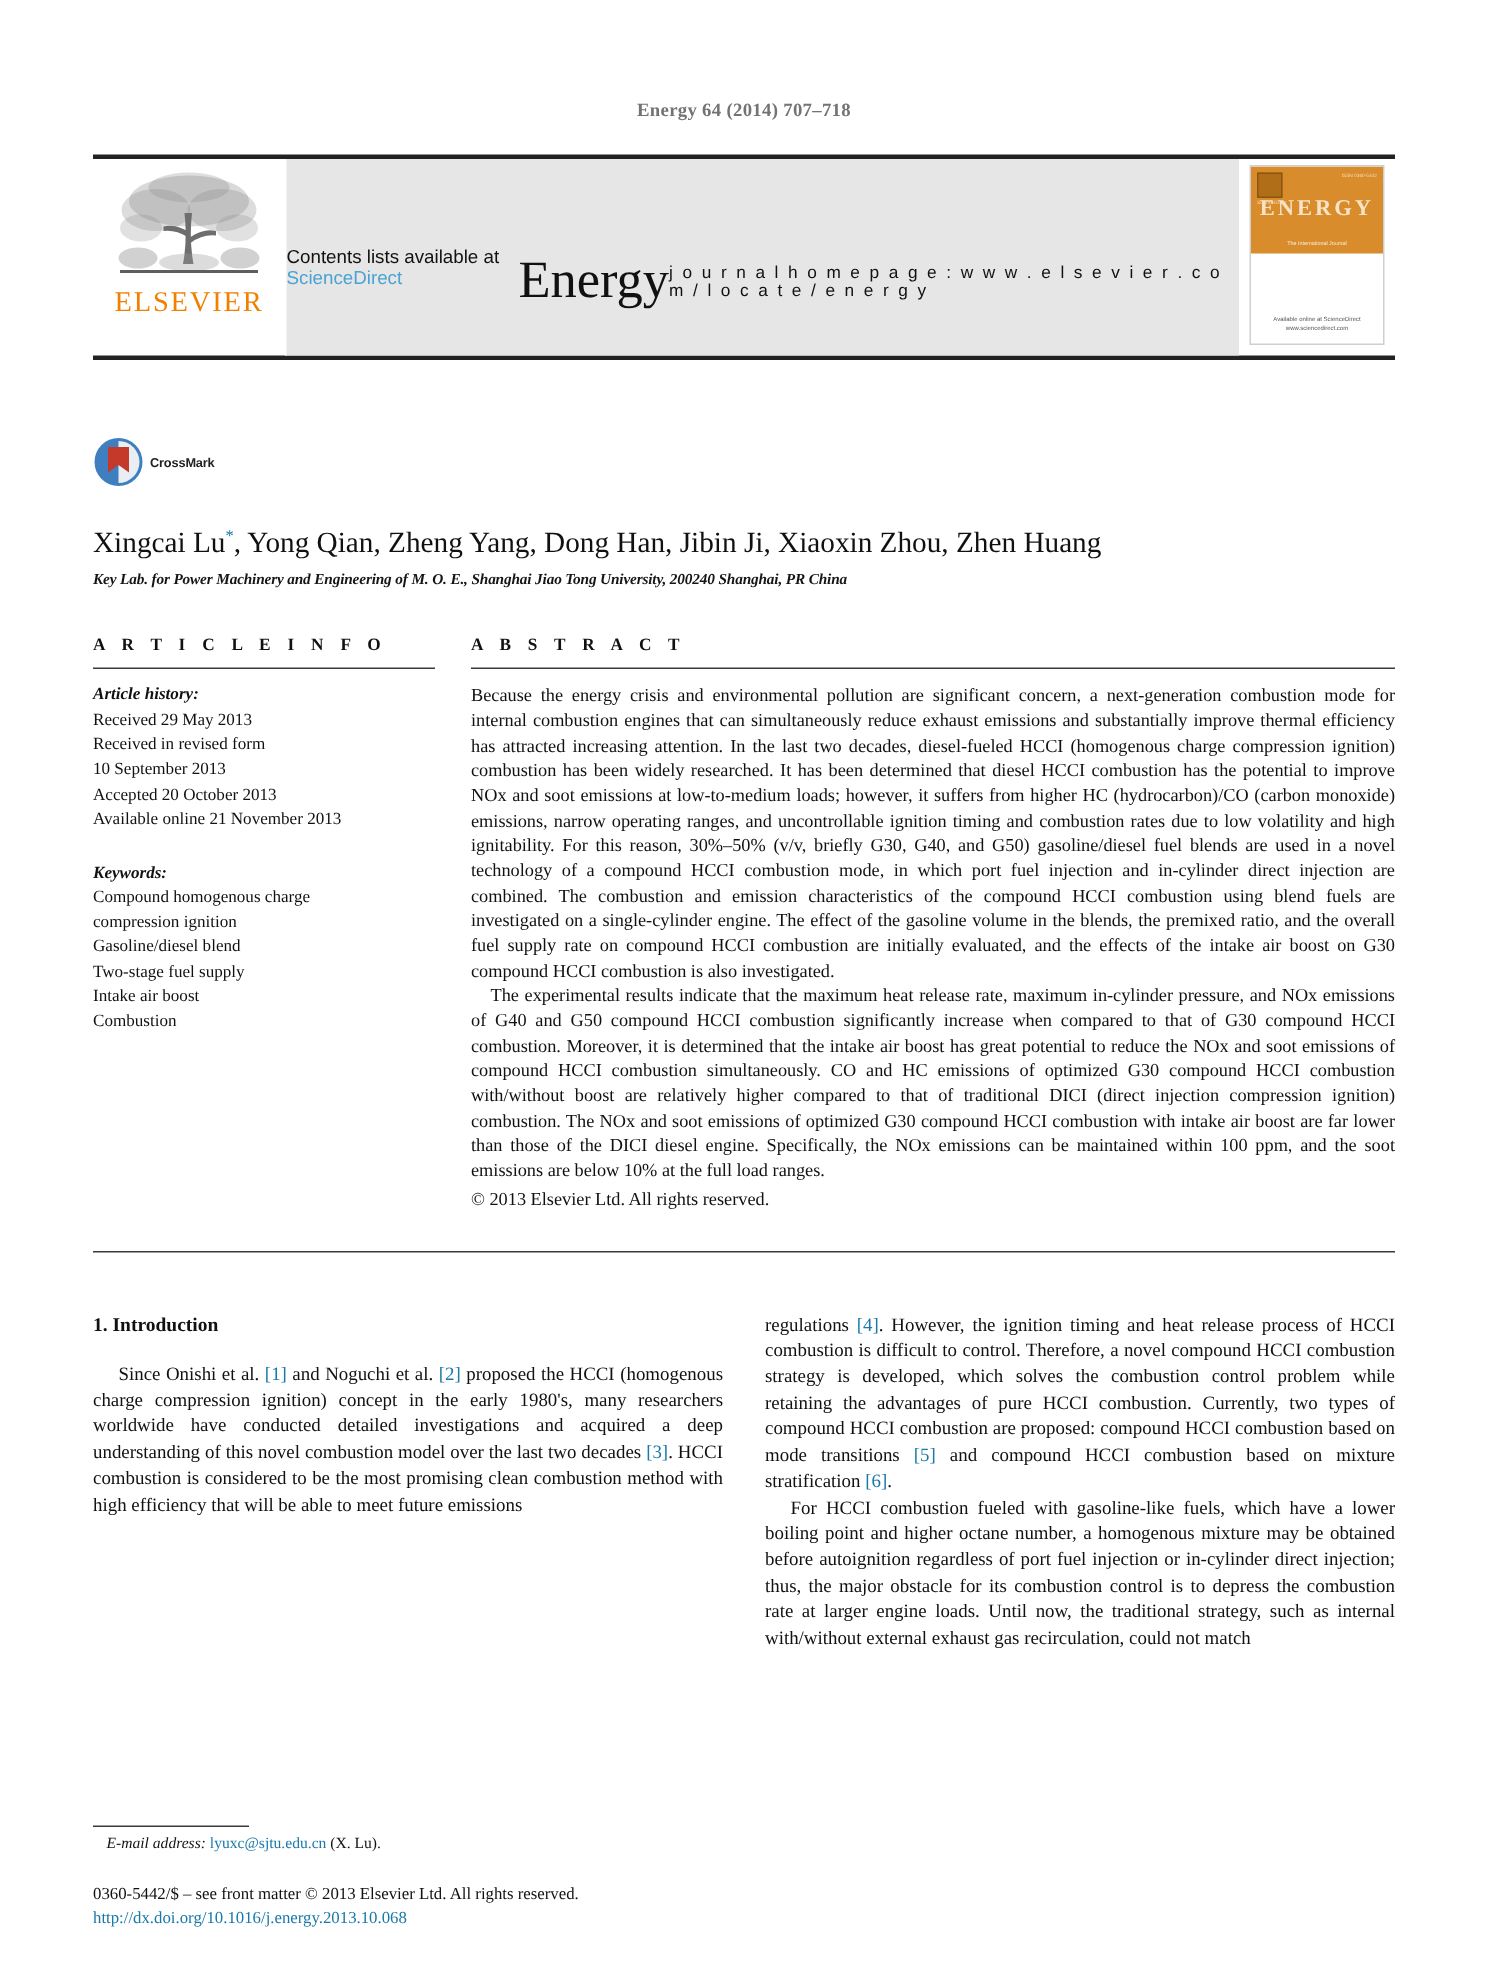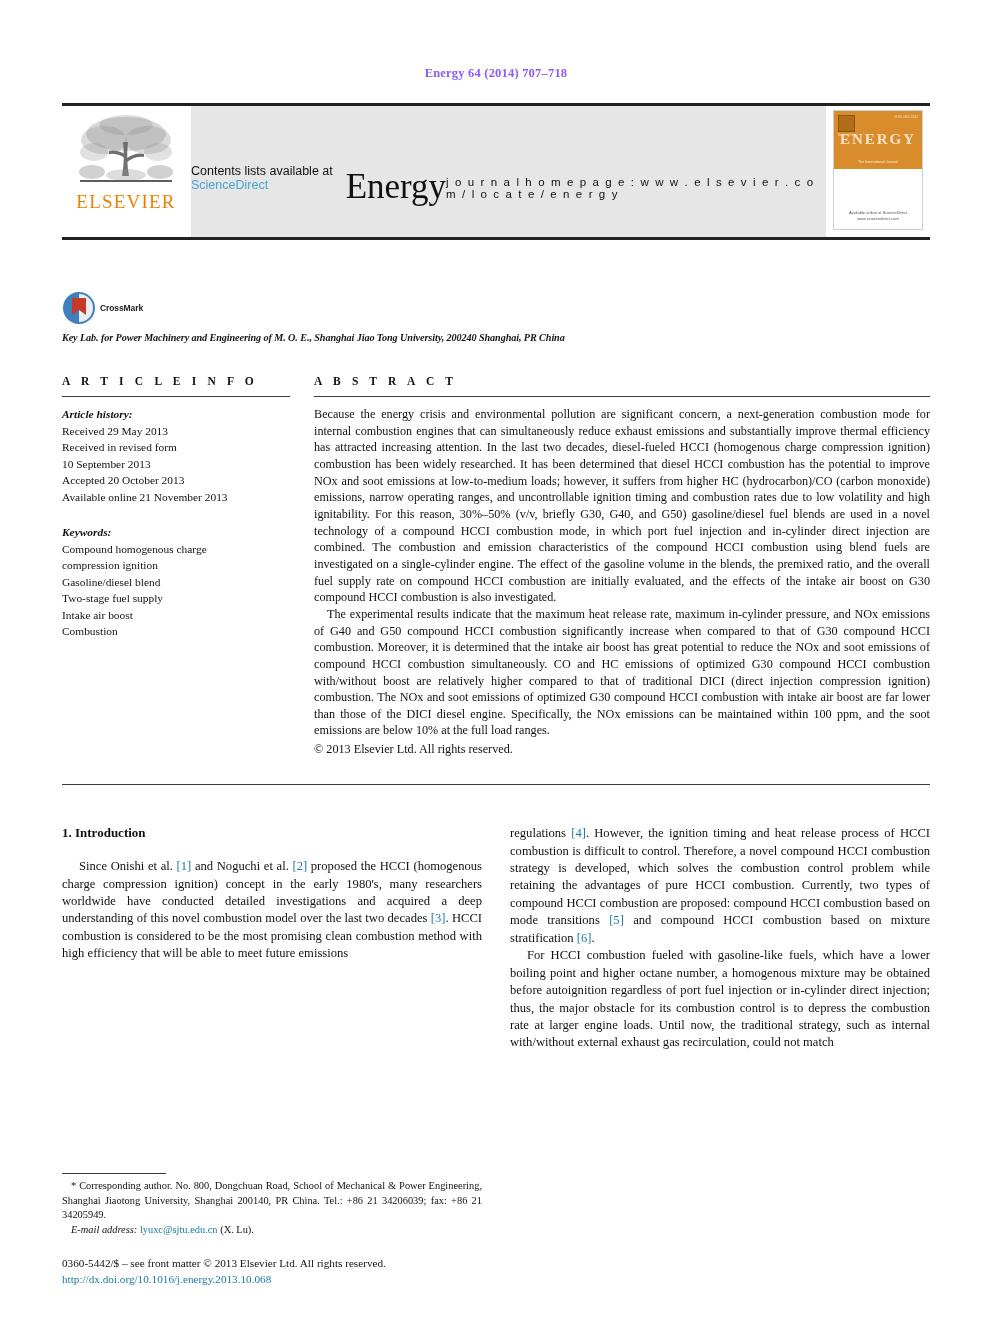--- a/index.html
+++ b/index.html
@@ -19,21 +19,21 @@
     position: relative;
     width: 992px;
     height: 1323px;
     box-sizing: border-box;
     padding: 0 62px;
   }
 
   
   .running-head {
     text-align: center;
-    color: #8b5cf6;
+    color: #737373;
     font-size: 12.5px;
     font-weight: bold;
     letter-spacing: .2px;
     padding-top: 66px;
   }
 
   
   .masthead {
     margin-top: 22px;
     border-top: 3px solid #222;
@@ -402,20 +402,23 @@
     <div class="crossmark">
       <svg width="34" height="34" viewBox="0 0 34 34">
         <circle cx="17" cy="17" r="16" fill="#3f7fbf"></circle>
         <path d="M17 3 A14 14 0 0 1 17 31 Z" fill="#e9eef4"></path>
         <path d="M10 7 h14 v17 l-7 -5 l-7 5 z" fill="#c4392a"></path>
       </svg>
       <span class="crossmark-label">CrossMark</span>
     </div>
   </div>
 
+  <div class="authors">
+    <span>Xingcai Lu</span><sup>*</sup><span>, Yong Qian, Zheng Yang, Dong Han, Jibin Ji, Xiaoxin Zhou, Zhen Huang</span>
+  </div>
   <div class="affiliation">Key Lab. for Power Machinery and Engineering of M. O. E., Shanghai Jiao Tong University, 200240 Shanghai, PR China</div>
 
   <div class="info-abstract">
 
     <div class="col-info">
       <div class="sec-head">A R T I C L E   I N F O</div>
       <div class="rule"></div>
       <div class="info-group">
         <div class="it">Article history:</div>
         <div>Received 29 May 2013</div>
@@ -462,21 +465,20 @@
       <div class="body-text">
         <p><span>regulations </span><span class="ref">[4]</span><span>. However, the ignition timing and heat release process of HCCI combustion is difficult to control. Therefore, a novel compound HCCI combustion strategy is developed, which solves the combustion control problem while retaining the advantages of pure HCCI combustion. Currently, two types of compound HCCI combustion are proposed: compound HCCI combustion based on mode transitions </span><span class="ref">[5]</span><span> and compound HCCI combustion based on mixture stratification </span><span class="ref">[6]</span><span>.</span></p>
         <p class="indent">For HCCI combustion fueled with gasoline-like fuels, which have a lower boiling point and higher octane number, a homogenous mixture may be obtained before autoignition regardless of port fuel injection or in-cylinder direct injection; thus, the major obstacle for its combustion control is to depress the combustion rate at larger engine loads. Until now, the traditional strategy, such as internal with/without external exhaust gas recirculation, could not match</p>
       </div>
     </div>
   </div>
 
   <div class="footnote-area">
     <div class="foot-rule"></div>
     <div class="footnote">
-      <div class="indent1">* Corresponding author. No. 800, Dongchuan Road, School of Mechanical &amp; Power Engineering, Shanghai Jiaotong University, Shanghai 200140, PR China. Tel.: +86 21 34206039; fax: +86 21 34205949.</div>
       <div class="indent1">
         <span class="it">E-mail address:</span>
         <span class="link">lyuxc@sjtu.edu.cn</span>
         <span>(X. Lu).</span>
       </div>
     </div>
     <div class="imprint">
       <div>0360-5442/$ – see front matter © 2013 Elsevier Ltd. All rights reserved.</div>
       <div class="link">http://dx.doi.org/10.1016/j.energy.2013.10.068</div>
     </div>

